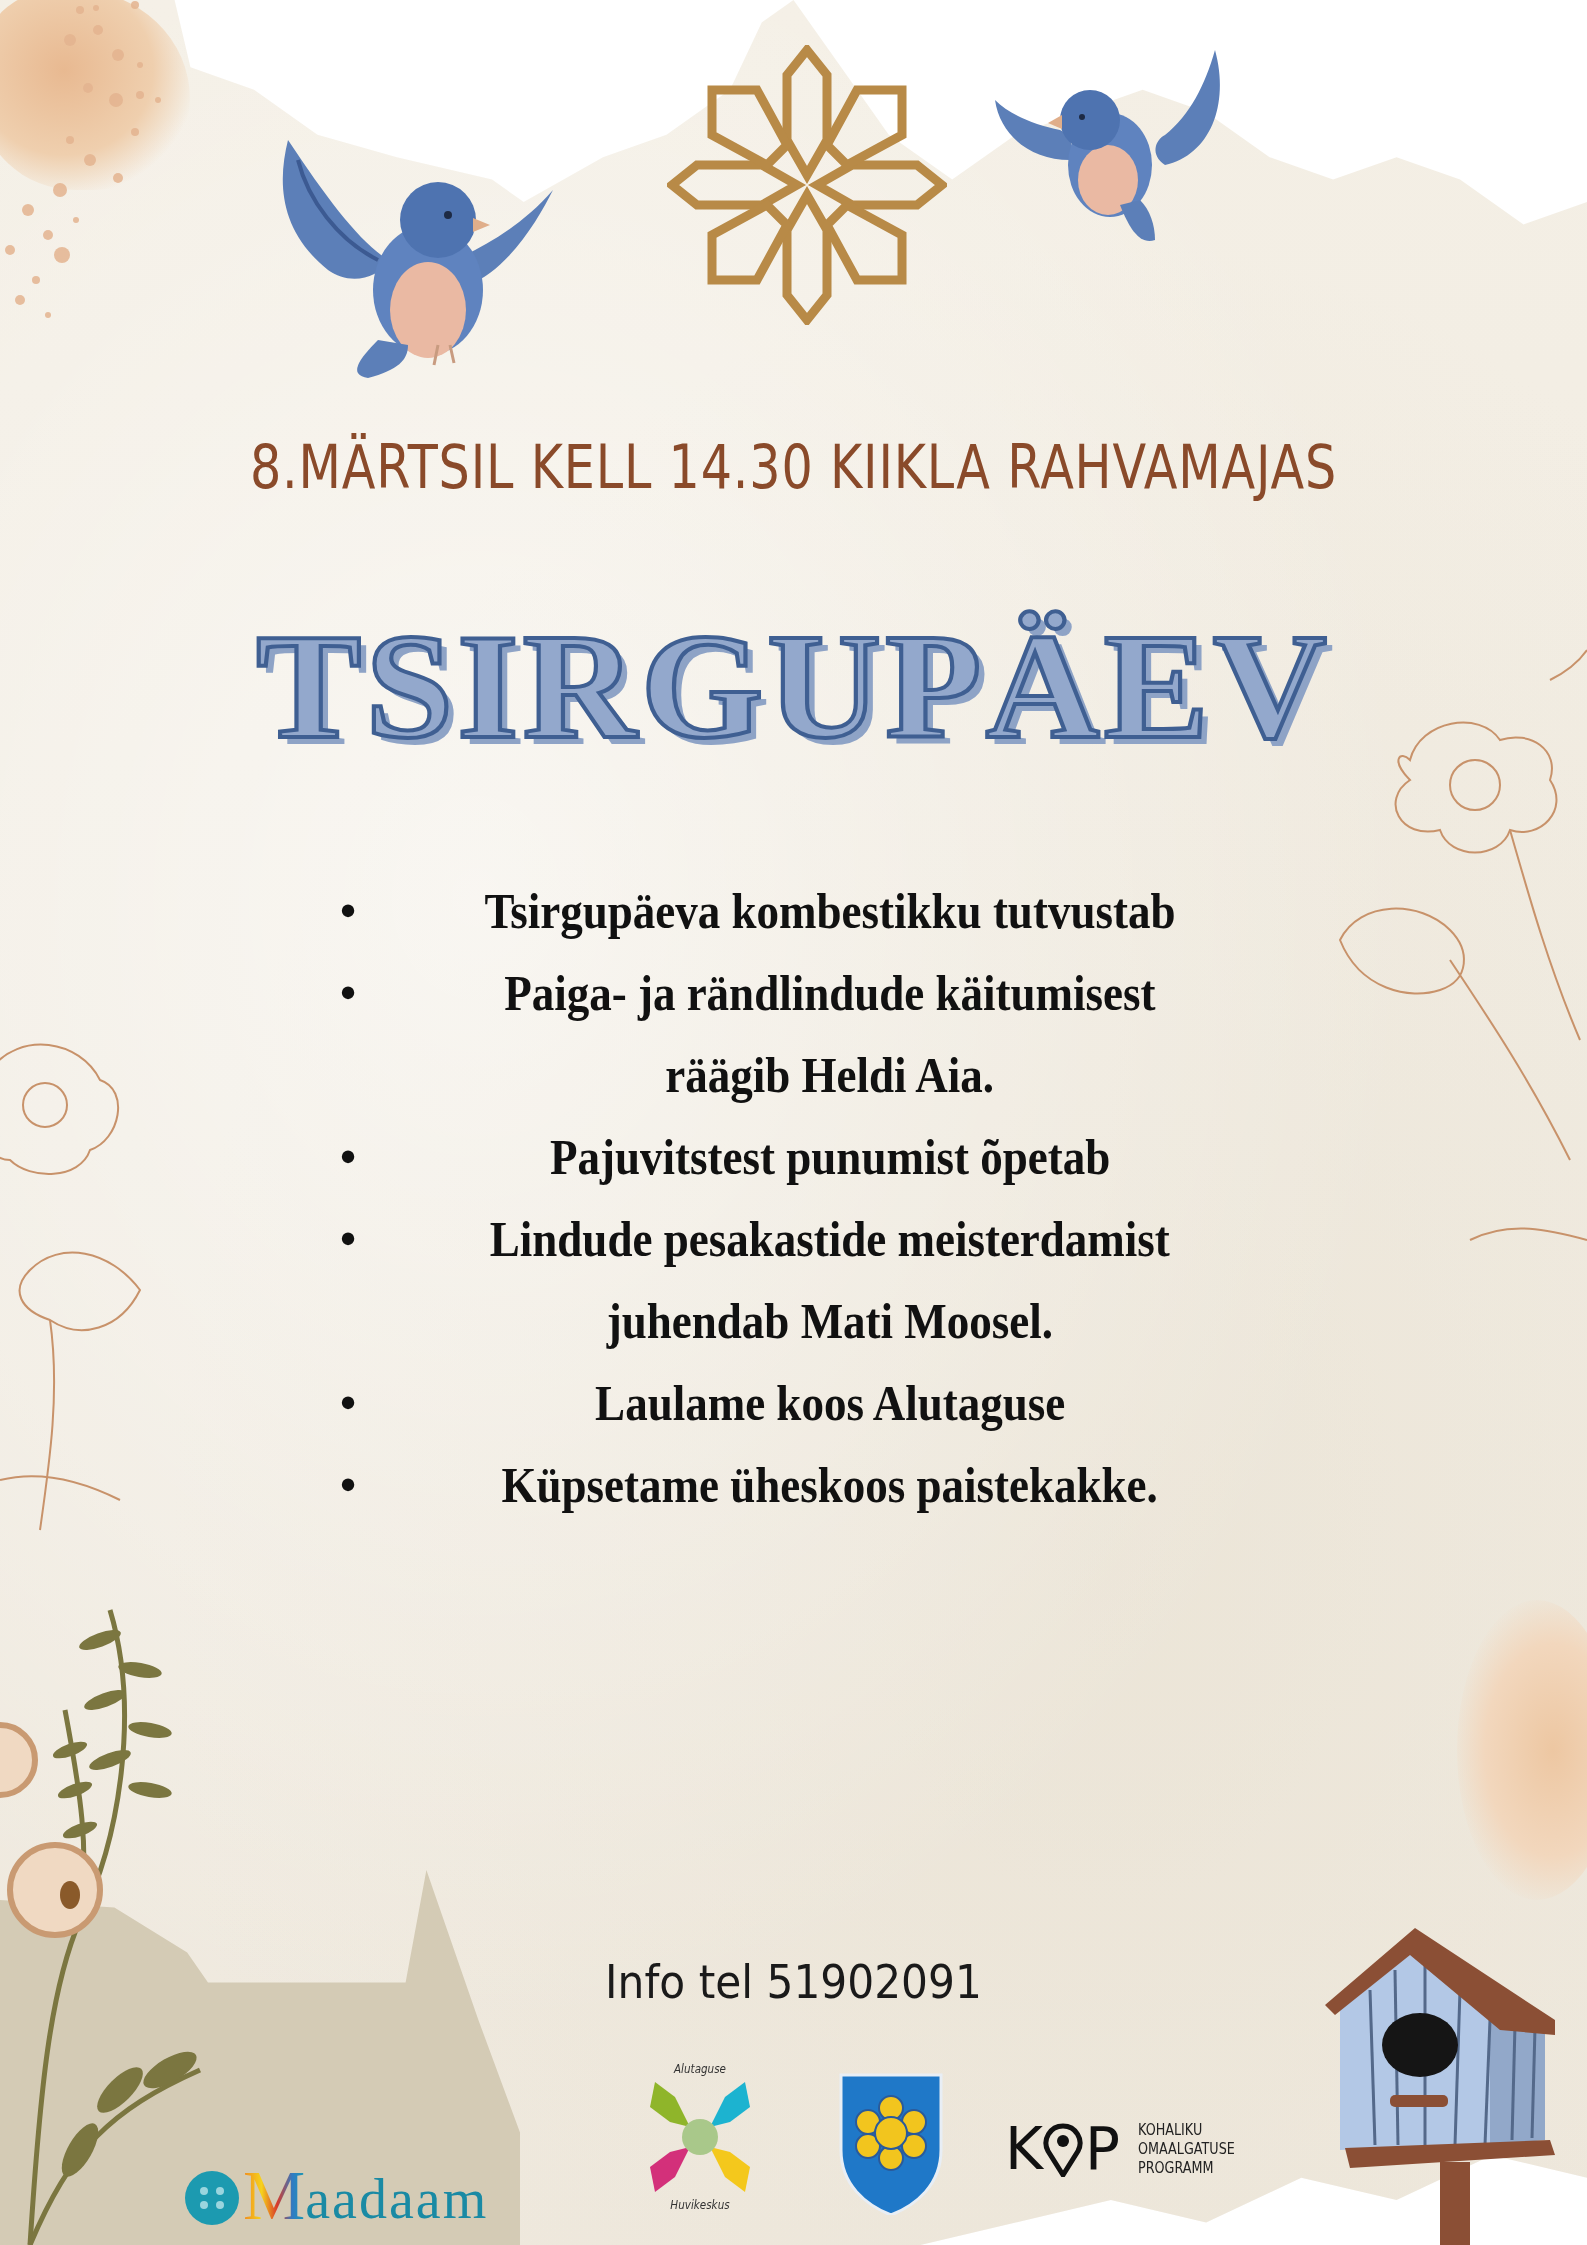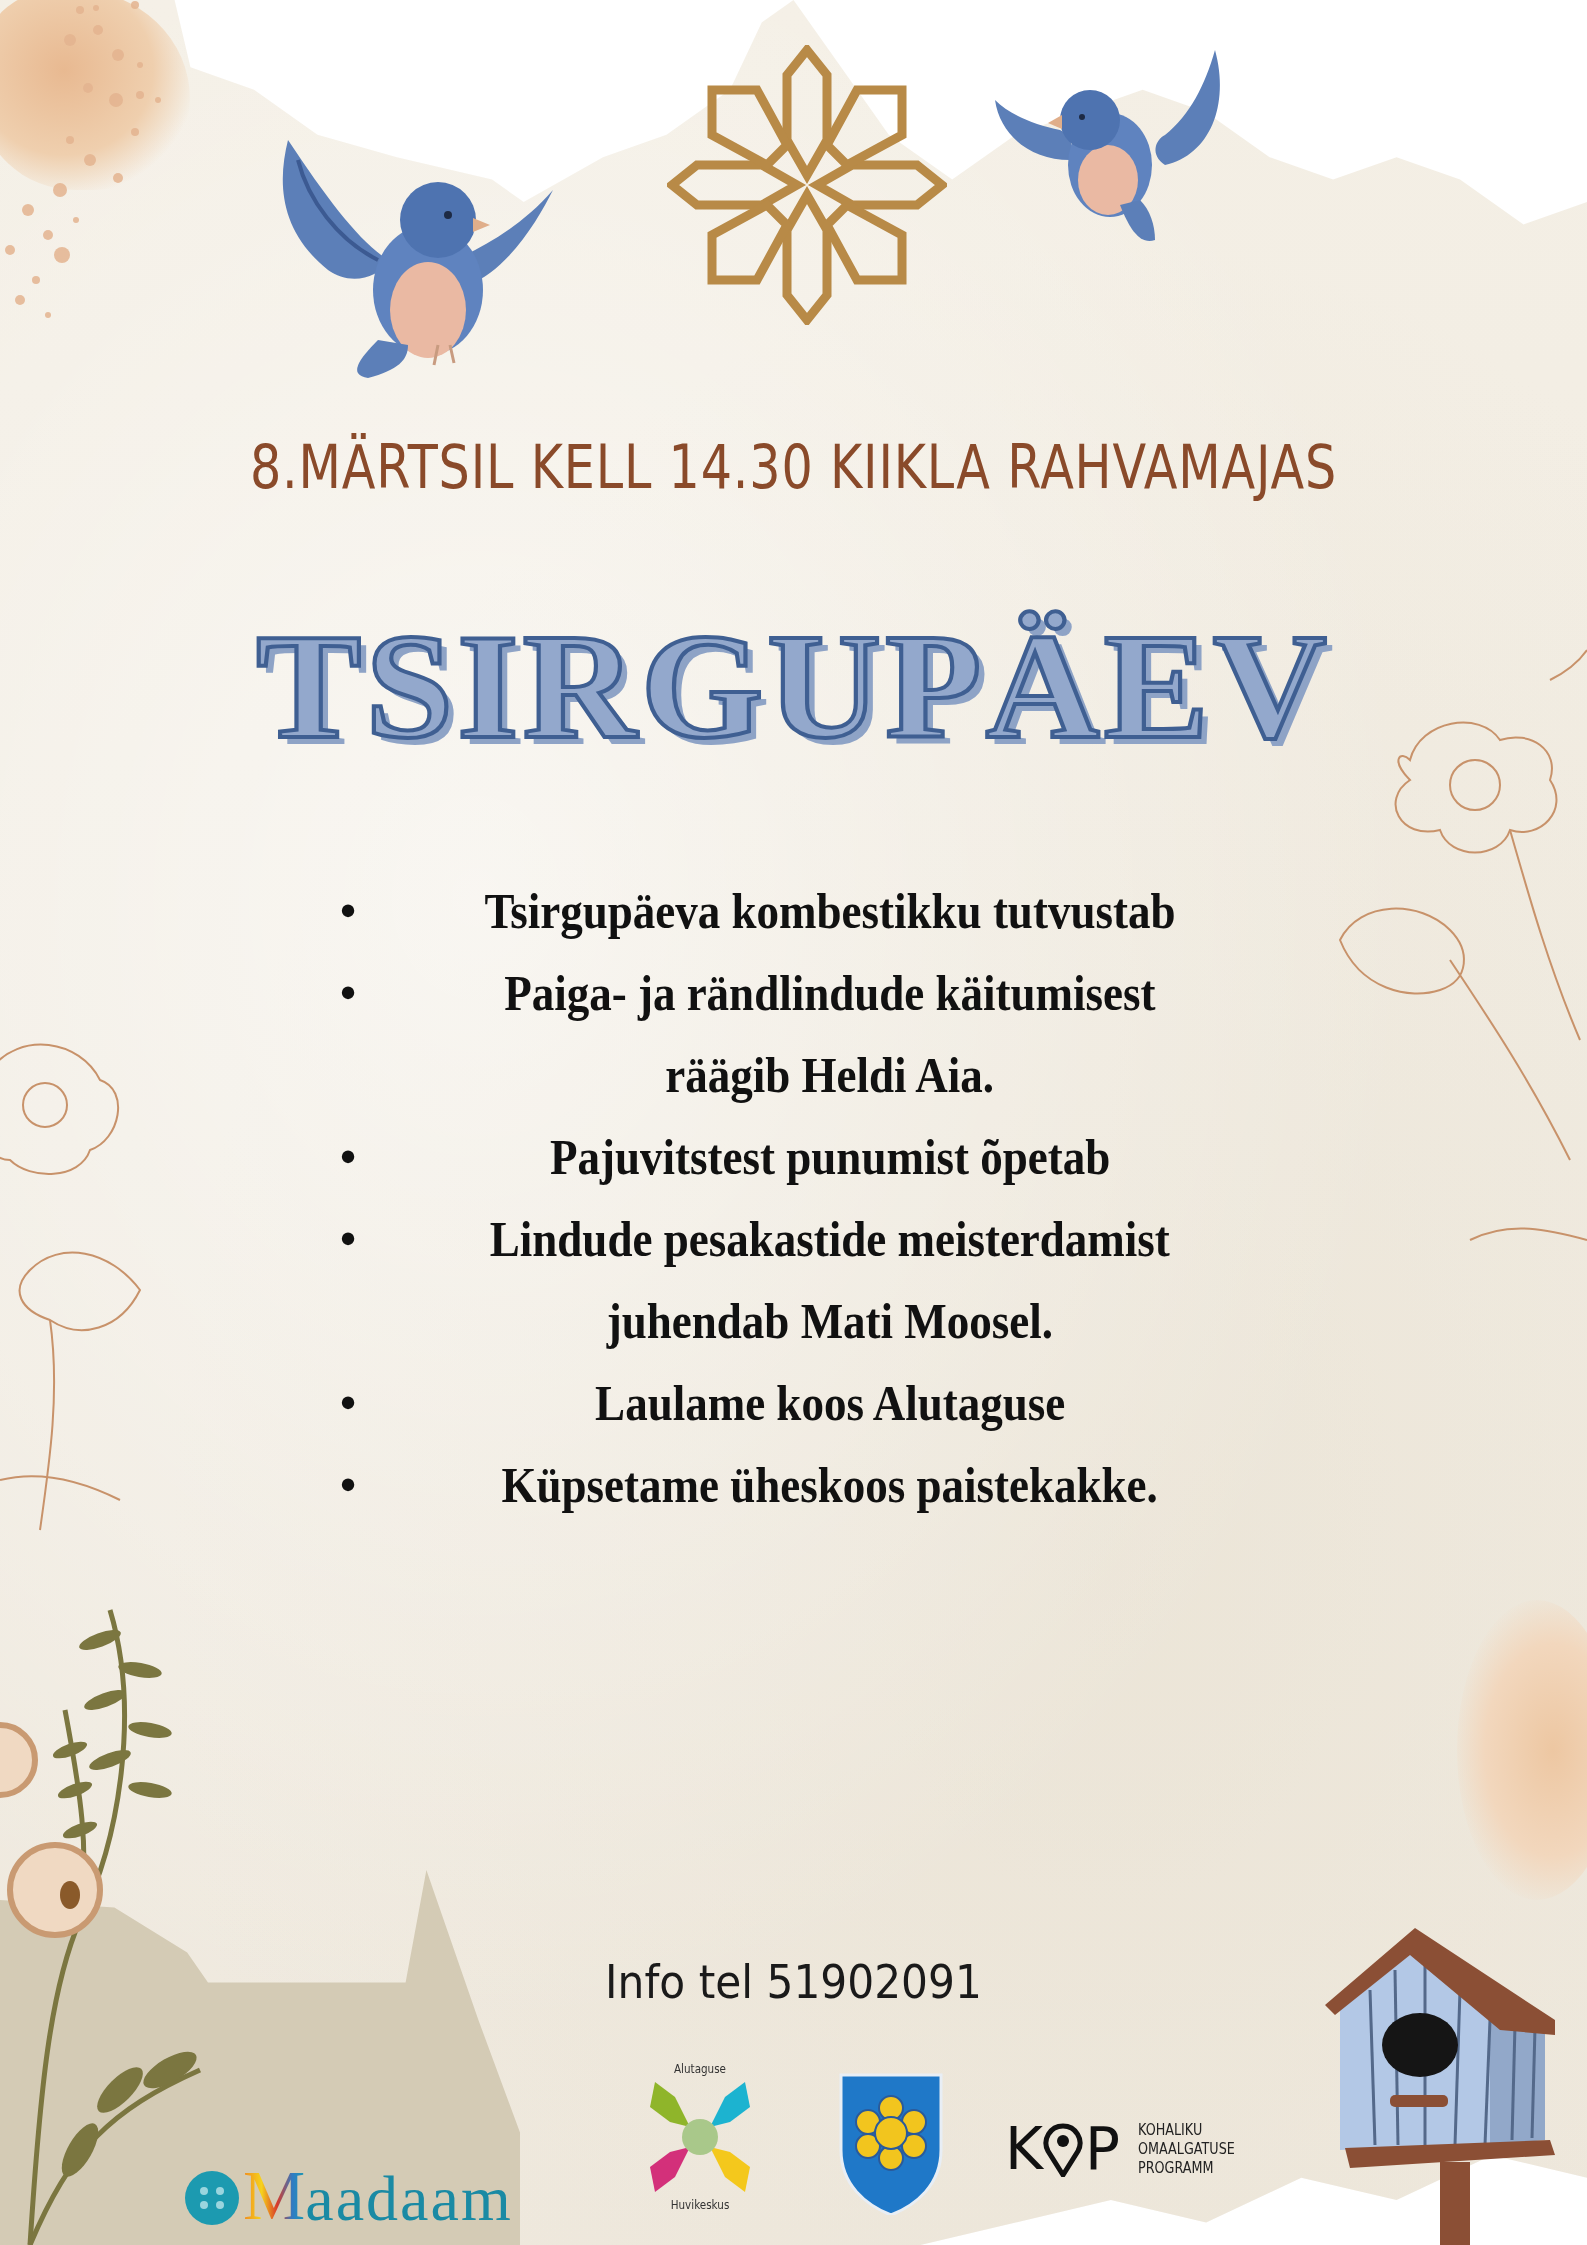--- a/index.html
+++ b/index.html
@@ -86,23 +86,23 @@
     content: ""; position: absolute; width: 8px; height: 8px; border-radius: 50%; background: #9ad5de;
   }
   .button-circle::before { left: 15px; top: 16px; box-shadow: 16px 0 0 #9ad5de; }
   .button-circle::after { left: 15px; top: 30px; box-shadow: 16px 0 0 #9ad5de; }
   .maadaam-m {
     font-family: "Liberation Serif", serif; font-size: 70px; line-height: 58px;
     background: linear-gradient(90deg, #f08a20 0%, #f6d21c 30%, #d83a2a 55%, #2f7cc4 80%, #1c9ab0 100%);
     -webkit-background-clip: text; background-clip: text; color: transparent;
   }
   .maadaam-rest {
-    font-family: "Liberation Serif", serif; font-size: 64px; color: #1a8aa4; letter-spacing: 2px; line-height: 52px;
-  }
-  .logo-alutaguse { position: absolute; left: 645px; top: 12px; width: 110px; height: 160px; }
+    font-family: "Liberation Serif", serif; font-size: 56px; color: #1a8aa4; letter-spacing: 2px; line-height: 52px;
+  }
+  .logo-alutaguse { position: absolute; left: 645px; top: 12px; width: 110px; height: 160px; font-style: italic; }
   .alut-text {
     position: absolute; left: 0; width: 110px; text-align: center;
     font-family: "DejaVu Sans", sans-serif; font-size: 13px; color: #333;
     transform: scaleX(0.8);
   }
   .logo-crest { position: absolute; left: 836px; top: 25px; width: 110px; height: 145px; }
   .logo-kop { position: absolute; left: 1005px; top: 70px; display: flex; align-items: center; }
   .kop-letters {
     font-family: "DejaVu Sans", sans-serif; font-size: 58px; color: #111; letter-spacing: -2px;
     display: flex; align-items: center;

